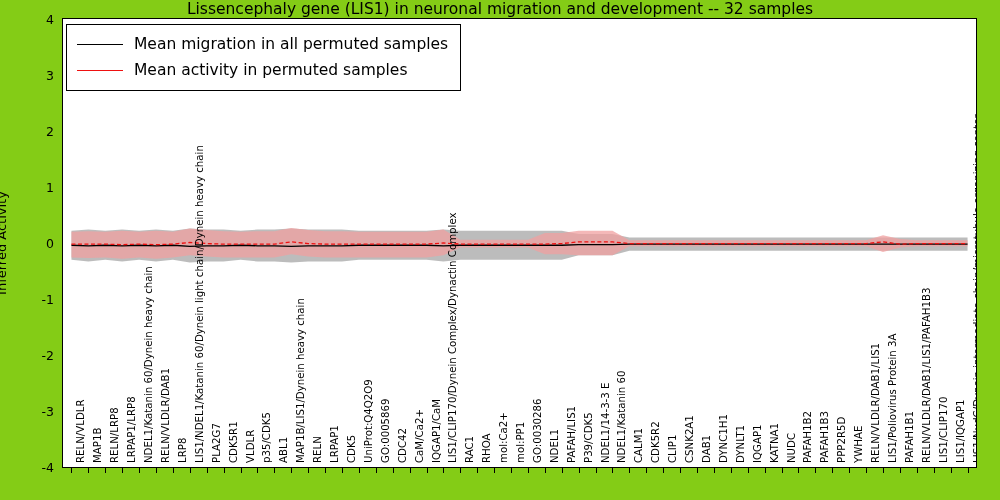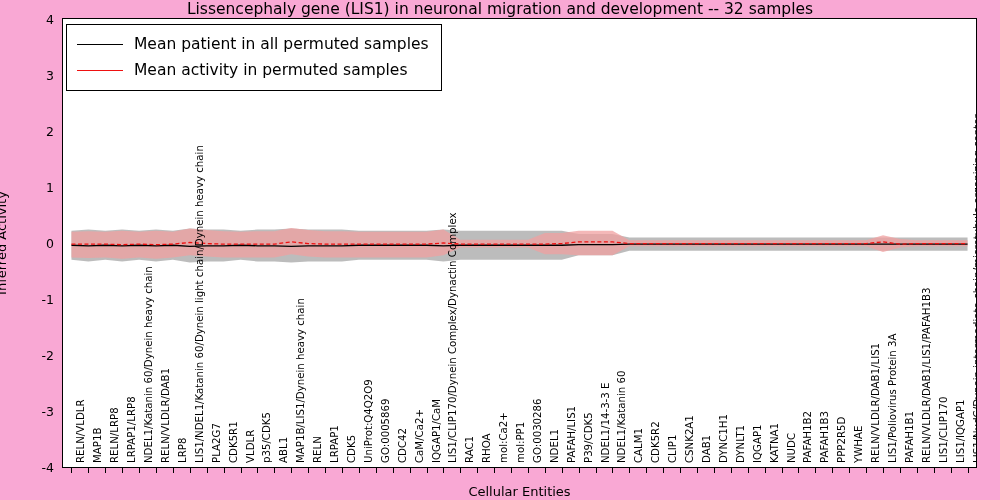--- a/index.html
+++ b/index.html
@@ -8,21 +8,21 @@
     background: #ffffff;
   }
   body {
     font-family: "DejaVu Sans", sans-serif;
   }
   #stage {
     position: relative;
     width: 1000px;
     height: 500px;
     overflow: hidden;
-    background: #f9a8d4;
+    background: #84cc16;
   }
   #title {
     position: absolute;
     left: 0;
     top: 0;
     width: 1000px;
     text-align: center;
     font-size: 15.5px;
     color: #000000;
     white-space: nowrap;
@@ -122,21 +122,20 @@
   }
 </style>
 </head>
 <body>
 
 <div id="stage">
 
   <div id="title">Lissencephaly gene (LIS1) in neuronal migration and development -- 32 samples</div>
 
   <div id="ylabel">Inferred Activity</div>
-  <div id="xlabel">Cellular Entities</div>
 
   <div id="yticks-container">
       <div class="ytick-mark" style="top: 467px;"></div>
       <div class="ytick-text" style="top: 467px;">-4</div>
       <div class="ytick-mark" style="top: 411px;"></div>
       <div class="ytick-text" style="top: 411px;">-3</div>
       <div class="ytick-mark" style="top: 355px;"></div>
       <div class="ytick-text" style="top: 355px;">-2</div>
       <div class="ytick-mark" style="top: 299px;"></div>
       <div class="ytick-text" style="top: 299px;">-1</div>
@@ -269,21 +268,21 @@
         <div class="xlab-inplot" style="left: 857.824px; top: 444px;">RELN/VLDLR/DAB1/LIS1/PAFAH1B3</div>
         <div class="xlab-inplot" style="left: 874.731px; top: 444px;">LIS1/CLIP170</div>
         <div class="xlab-inplot" style="left: 891.639px; top: 444px;">LIS1/IQGAP1</div>
         <div class="xlab-inplot" style="left: 908.546px; top: 444px;">LIS1/NudC/Dynein intermediate chain/microtubule organizing center</div>
       </div>
   </div>
 
   <div id="legend">
     <div class="legend-row">
       <span class="legend-swatch" id="sw0" style="border-top-color: rgb(0, 0, 0);"></span>
-      <span class="legend-text">Mean patient in all permuted samples</span>
+      <span class="legend-text">Mean migration in all permuted samples</span>
     </div>
     <div class="legend-row">
       <span class="legend-swatch" id="sw1" style="border-top-color: rgb(238, 17, 17);"></span>
       <span class="legend-text">Mean activity in permuted samples</span>
     </div>
   </div>
 
 </div>
 
 </body></html>

